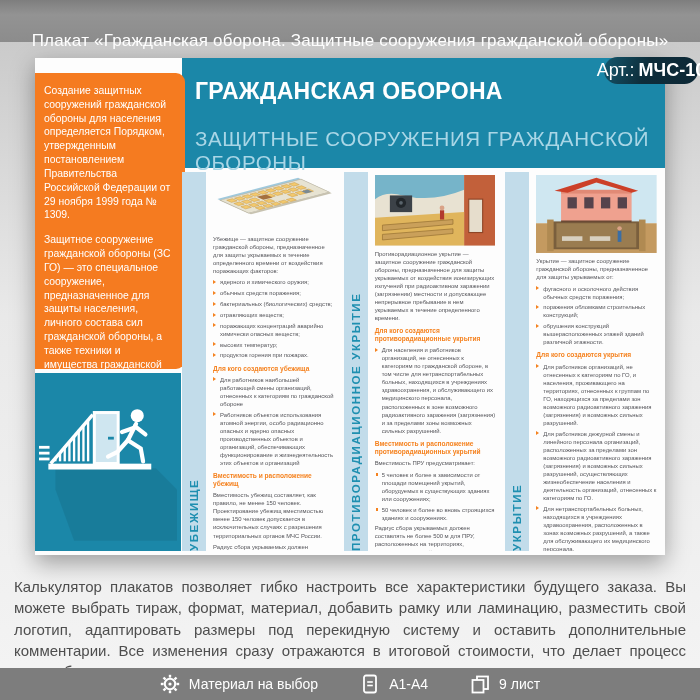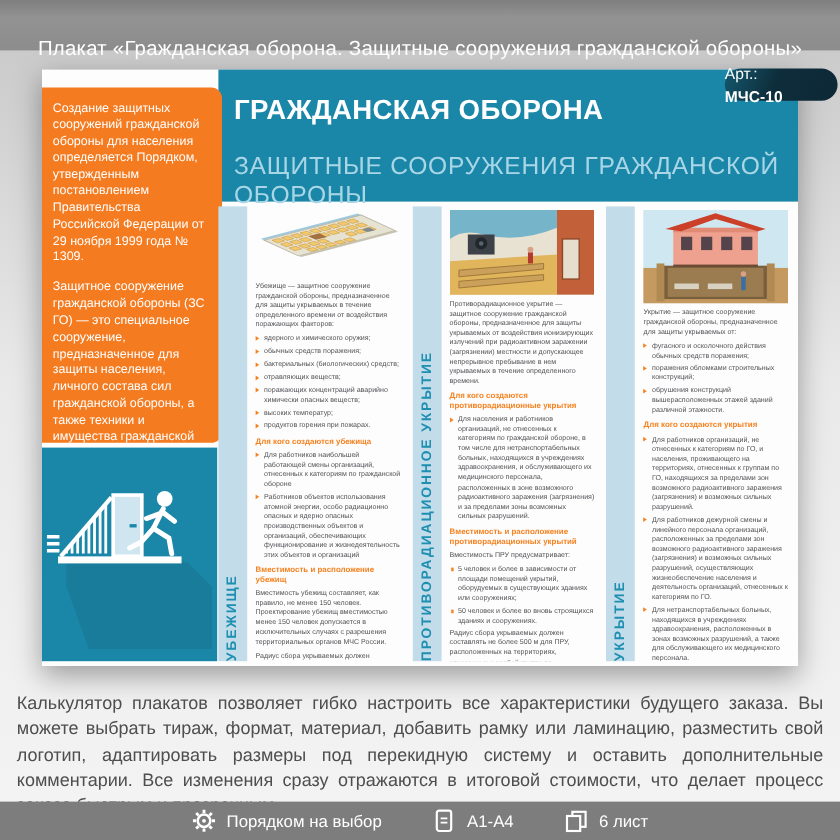--- a/index.html
+++ b/index.html
@@ -19,21 +19,21 @@
 
   
   .calc-text { position:absolute; left:14px; top:576px; width:672px; color:#4e4e4e;
     font-size:15px; line-height:1.42; text-align:justify; }
 
   
   .poster { position:absolute; left:35px; top:58px; width:630px; height:497px; background:#fdfdfd;
     box-shadow:0 8px 22px rgba(0,0,0,.35); }
   .badge { position:absolute; left:604px; top:57px; width:94px; height:27px; border-radius:14px;
     background:linear-gradient(110deg,#14576d 0%,#0e2d3a 45%,#0d2836 100%);
-    display:flex; justify-content:center; gap:4px; color:#fff; font-size:13px; z-index:3;flex-direction:column;}
+    display:flex; align-items:center; justify-content:center; gap:4px; color:#fff; font-size:18px; z-index:3;}
   .badge b { font-weight:700; }
 
   .p-header { position:absolute; left:147px; top:0; width:483px; height:110px; background:#1b87a8;
     padding:20px 0 0 13px; }
   .p-title { color:#fff; font-size:23px; font-weight:700; letter-spacing:.3px; }
   .p-subtitle { color:#a9d6e6; font-size:20.5px; line-height:1.17; letter-spacing:.6px; margin-top:22px; width:460px;}
 
   .orange-box { position:absolute; left:0; top:15px; width:150px; height:296px; background:#f57b20;
     border-radius:0 9px 9px 0; padding:11px 10px 0 9px; color:#fff; font-size:10.4px; line-height:1.33; }
   .orange-box p { margin-bottom:11px; }
@@ -272,30 +272,30 @@
         <line x1="10" y1="0.8" x2="10" y2="3.6"></line>
           <line x1="10" y1="16.4" x2="10" y2="19.2"></line>
         <line x1="0.8" y1="10" x2="3.6" y2="10"></line>
           <line x1="16.4" y1="10" x2="19.2" y2="10"></line>
         <line x1="3.5" y1="3.5" x2="5.5" y2="5.5"></line>
           <line x1="14.5" y1="14.5" x2="16.5" y2="16.5"></line>
         <line x1="16.5" y1="3.5" x2="14.5" y2="5.5"></line>
           <line x1="5.5" y1="14.5" x2="3.5" y2="16.5"></line>
       </g>
     </svg>
-    <span>Порядком на выбор</span>
+    <span>Материал на выбор</span>
   </div>
   <div class="bot-item">
     <svg width="20" height="20" viewBox="0 0 20 20">
       <rect x="4" y="1.5" width="12" height="17" rx="2" fill="none" stroke="#fff" stroke-width="1.8"></rect>
       <line x1="7.2" y1="8" x2="12.8" y2="8" stroke="#fff" stroke-width="1.6"></line>
       <line x1="7.2" y1="11.5" x2="12.8" y2="11.5" stroke="#fff" stroke-width="1.6"></line>
     </svg>
     <span>А1-А4</span>
   </div>
   <div class="bot-item">
     <svg width="20" height="20" viewBox="0 0 20 20">
       <rect x="7" y="2.5" width="11" height="12.5" fill="none" stroke="#fff" stroke-width="1.8"></rect>
       <rect x="2.5" y="6" width="11" height="12.5" fill="#7d7d7d" stroke="#fff" stroke-width="1.8"></rect>
     </svg>
-    <span>6 лист</span>
+    <span>9 лист</span>
   </div>
 </div>
 
 </body></html>

